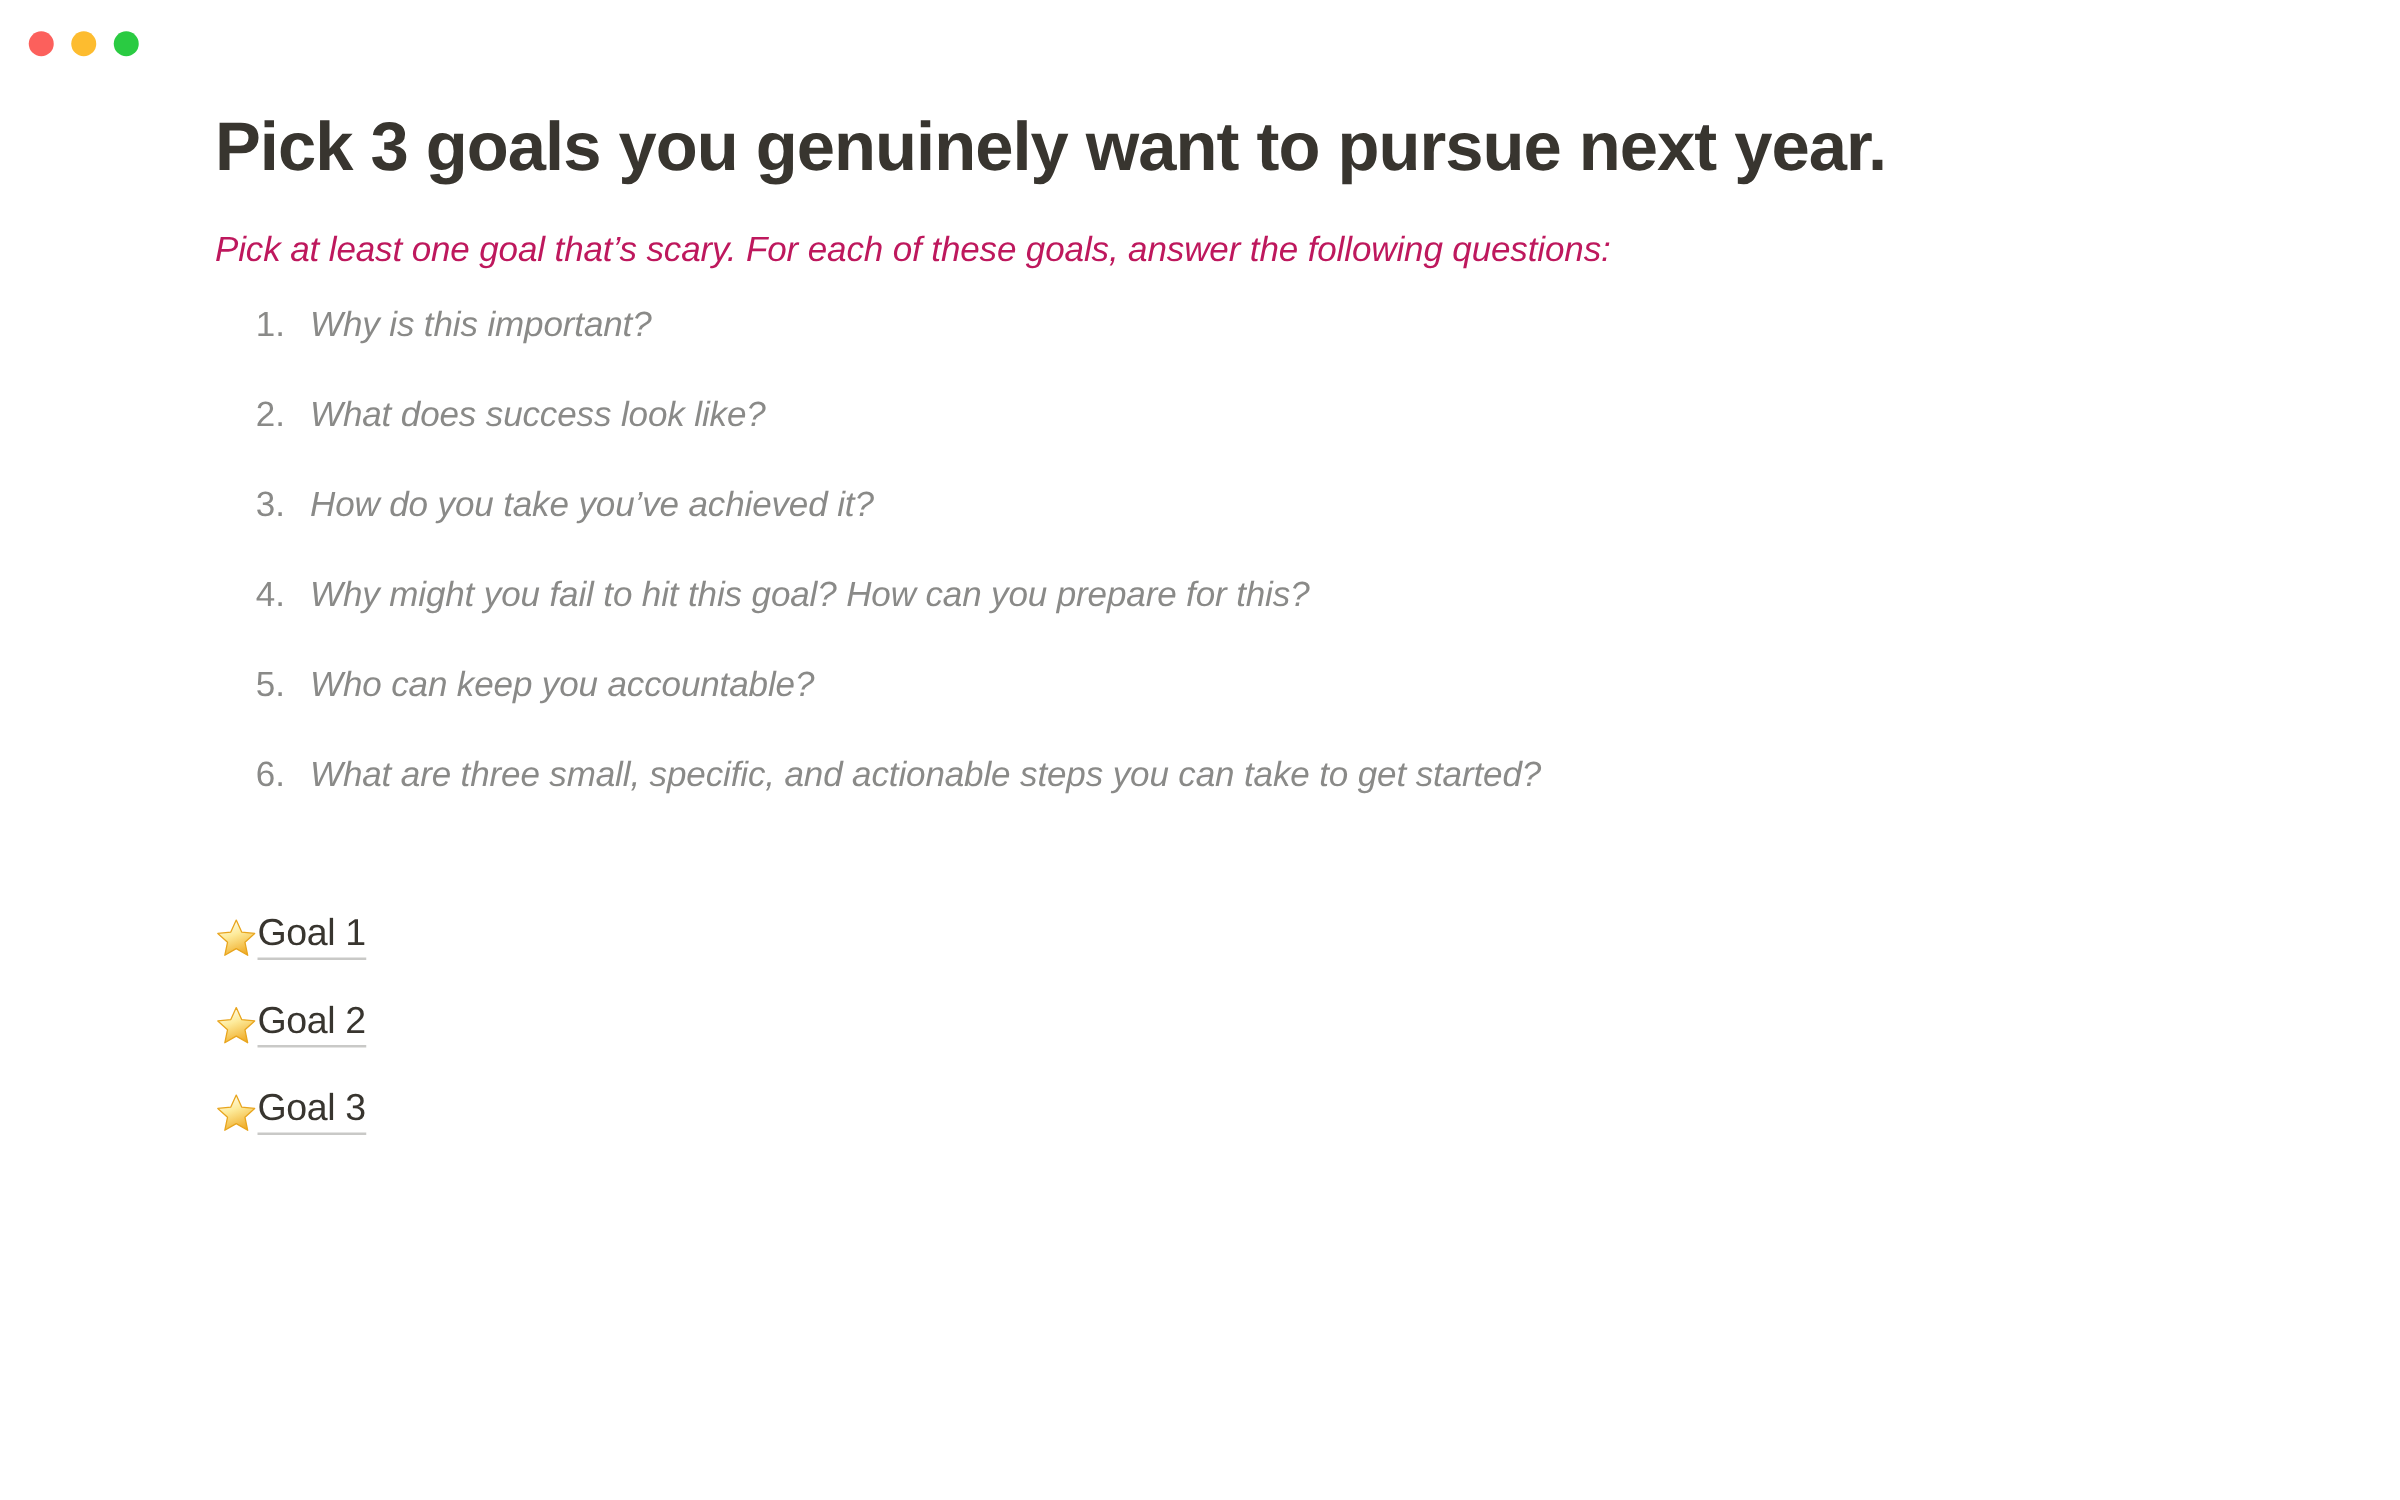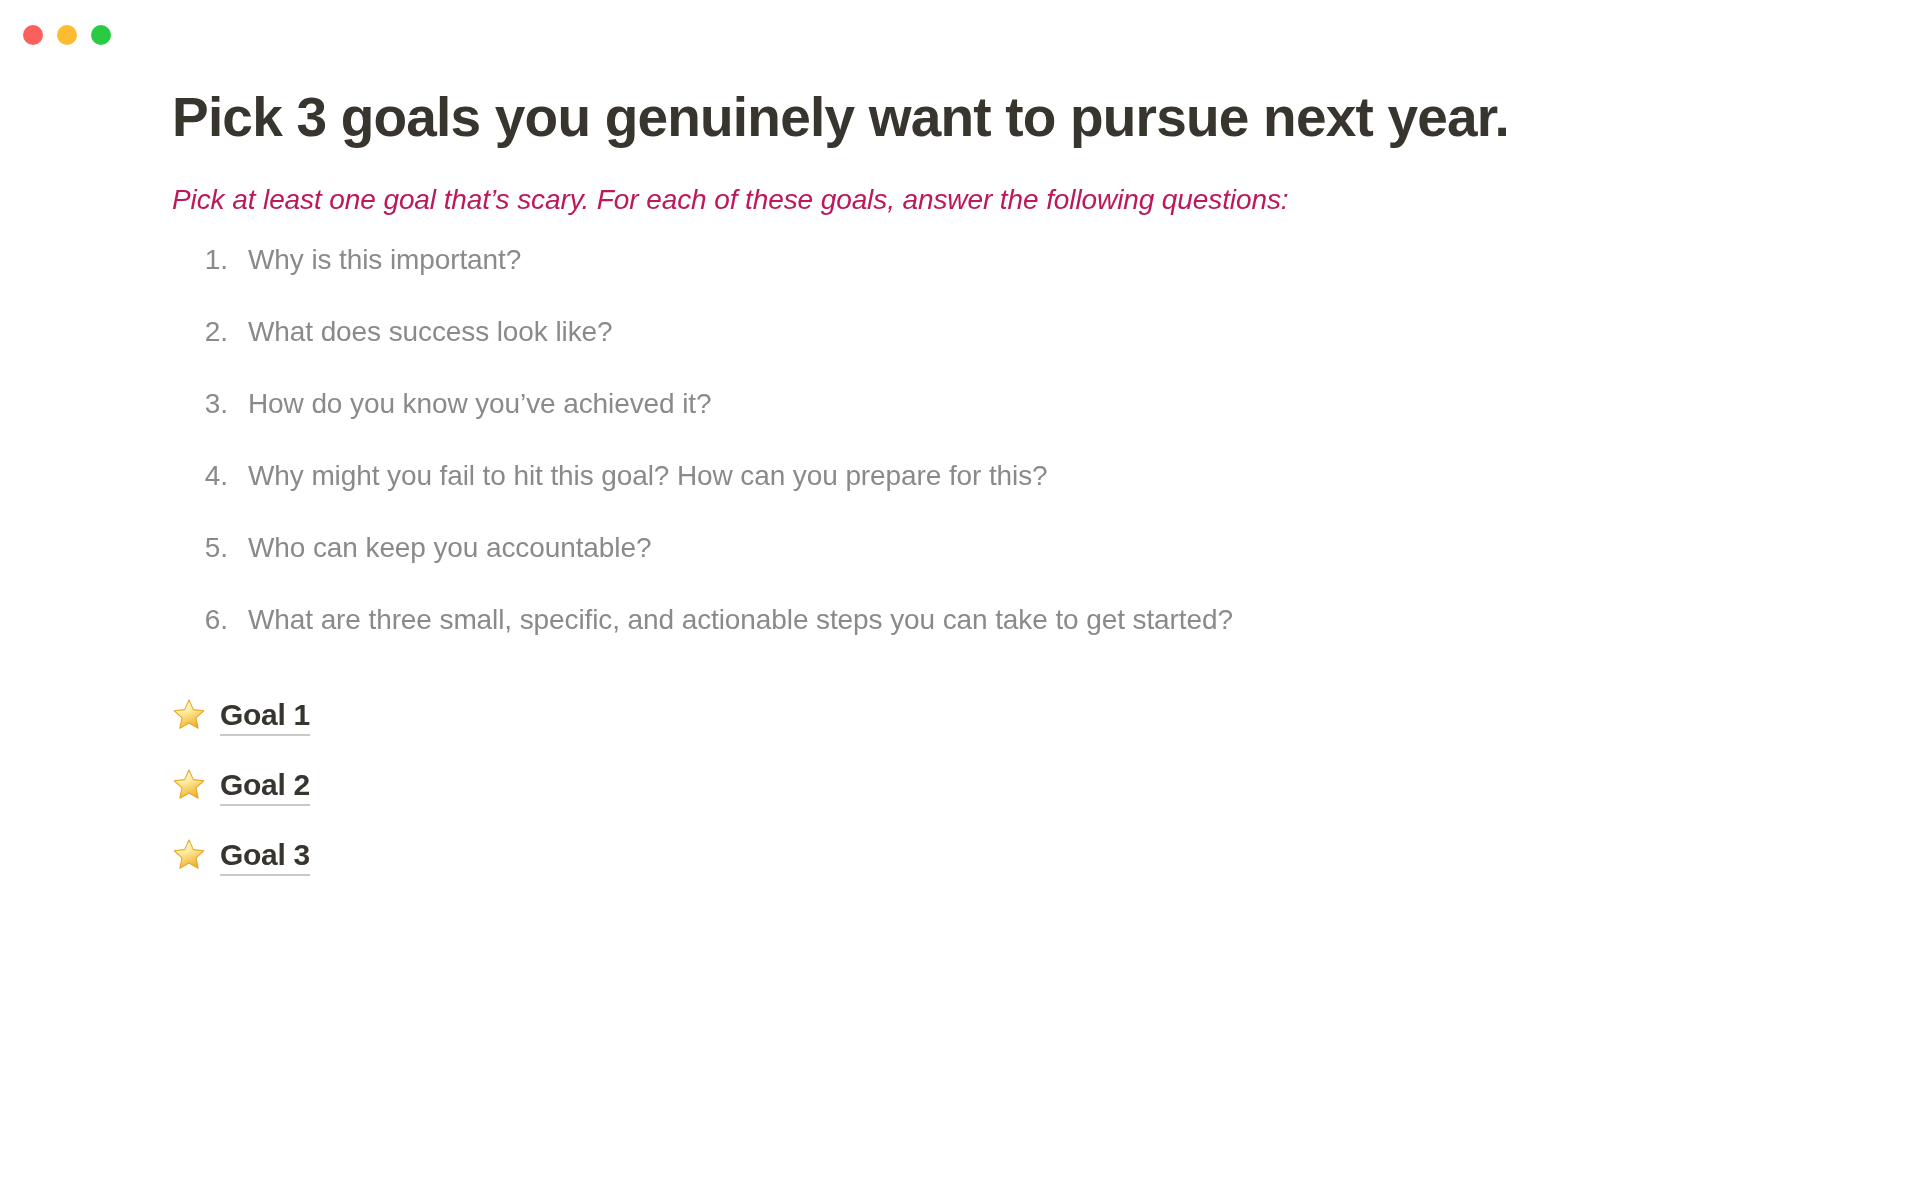--- a/index.html
+++ b/index.html
@@ -98,20 +98,21 @@
     flex: 0 0 56px;
     text-align: right;
     font-size: 28px;
     color: #8a8a88;
     font-style: normal;
     padding-right: 0;
   }
 
   .q-text {
     font-size: 28px;
+    font-style: italic;
     color: #8a8a88;
     letter-spacing: -0.1px;
     margin-left: 20px;
     white-space: nowrap;
   }
 
   .cta-line {
     font-size: 28px;
     font-style: italic;
     color: #8a8a88;
@@ -126,24 +127,22 @@
     letter-spacing: -0.4px;
     margin-top: 60px;
   }
 
   .goal-links {
     margin-top: 22px;
   }
 
   .goal-link-row {
     display: flex;
-    align-items: flex-start;
+    align-items: flex-end;
     height: 70px;
-    gap: 14px;
-    font-weight: bold;
   }
 
   .star-icon {
     width: 34px;
     height: 34px;
     flex: 0 0 34px;
     display: block;
   }
 
   .goal-label {
@@ -179,21 +178,21 @@
       <li class="question-item">
         <span class="q-num">1.</span>
         <span class="q-text">Why is this important?</span>
       </li>
       <li class="question-item">
         <span class="q-num">2.</span>
         <span class="q-text">What does success look like?</span>
       </li>
       <li class="question-item">
         <span class="q-num">3.</span>
-        <span class="q-text">How do you know you’ve achieved it?</span>
+        <span class="q-text">How do you take you’ve achieved it?</span>
       </li>
       <li class="question-item">
         <span class="q-num">4.</span>
         <span class="q-text">Why might you fail to hit this goal? How can you prepare for this?</span>
       </li>
       <li class="question-item">
         <span class="q-num">5.</span>
         <span class="q-text">Who can keep you accountable?</span>
       </li>
       <li class="question-item">

